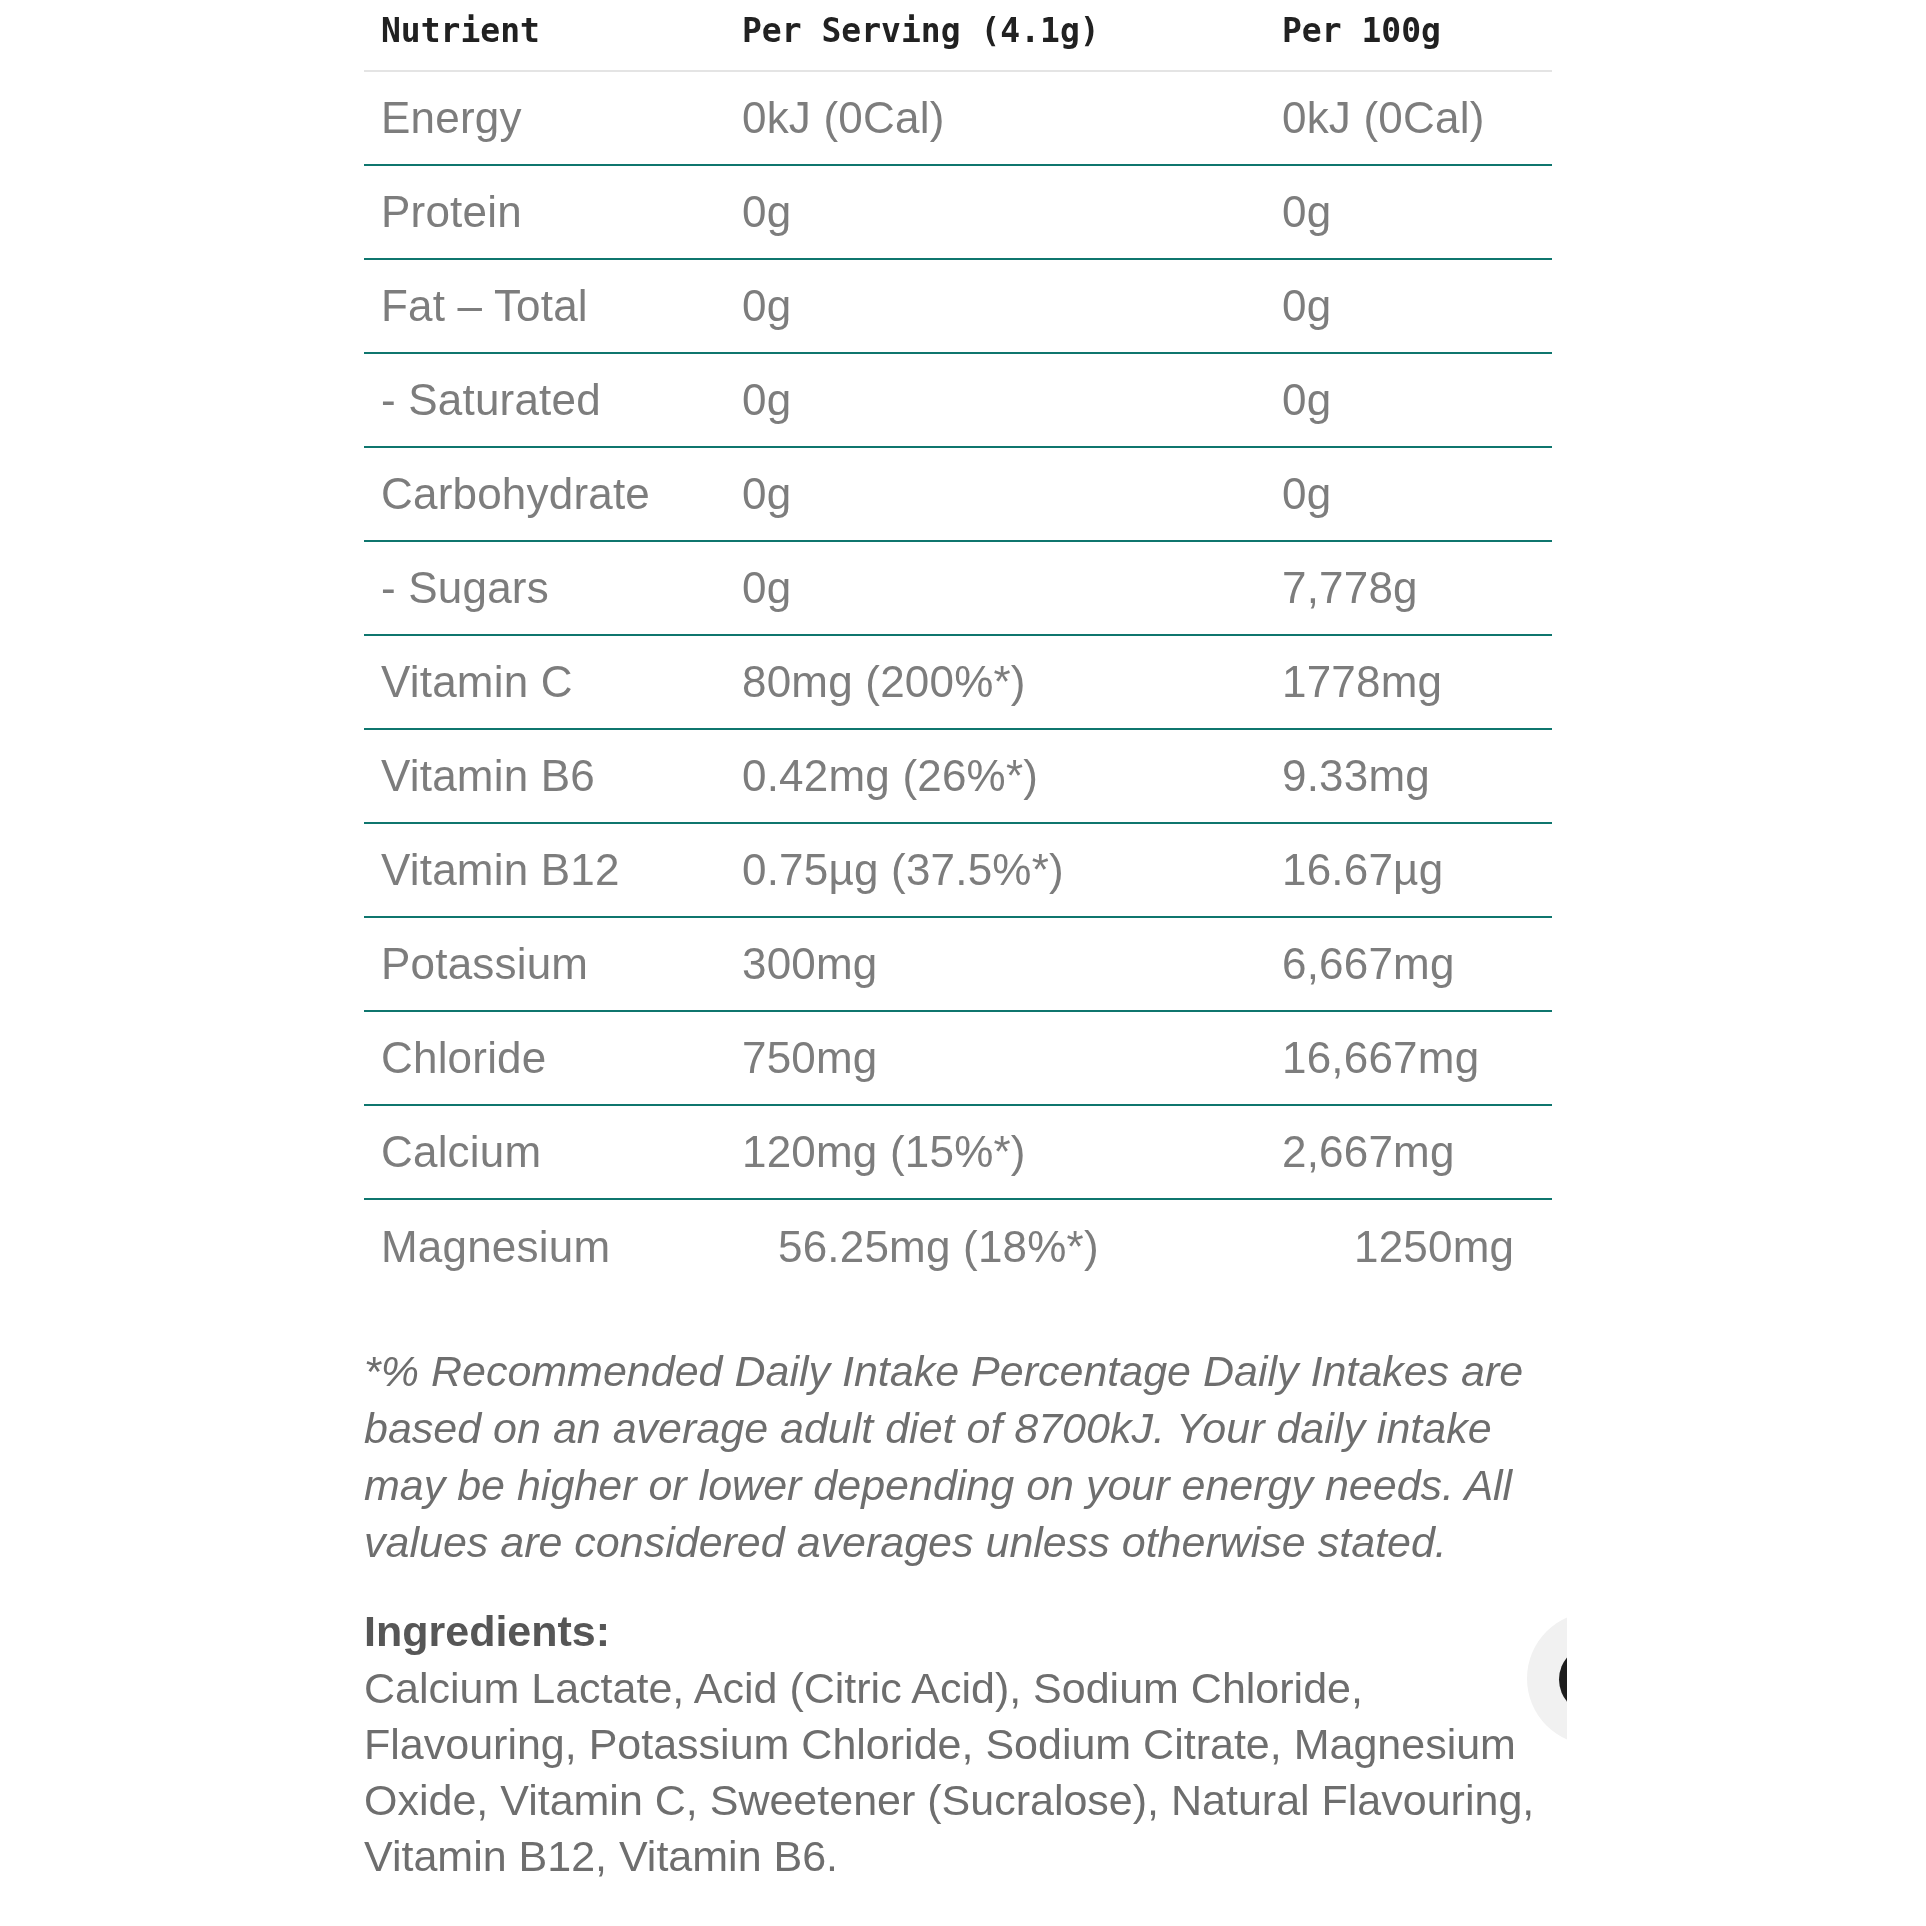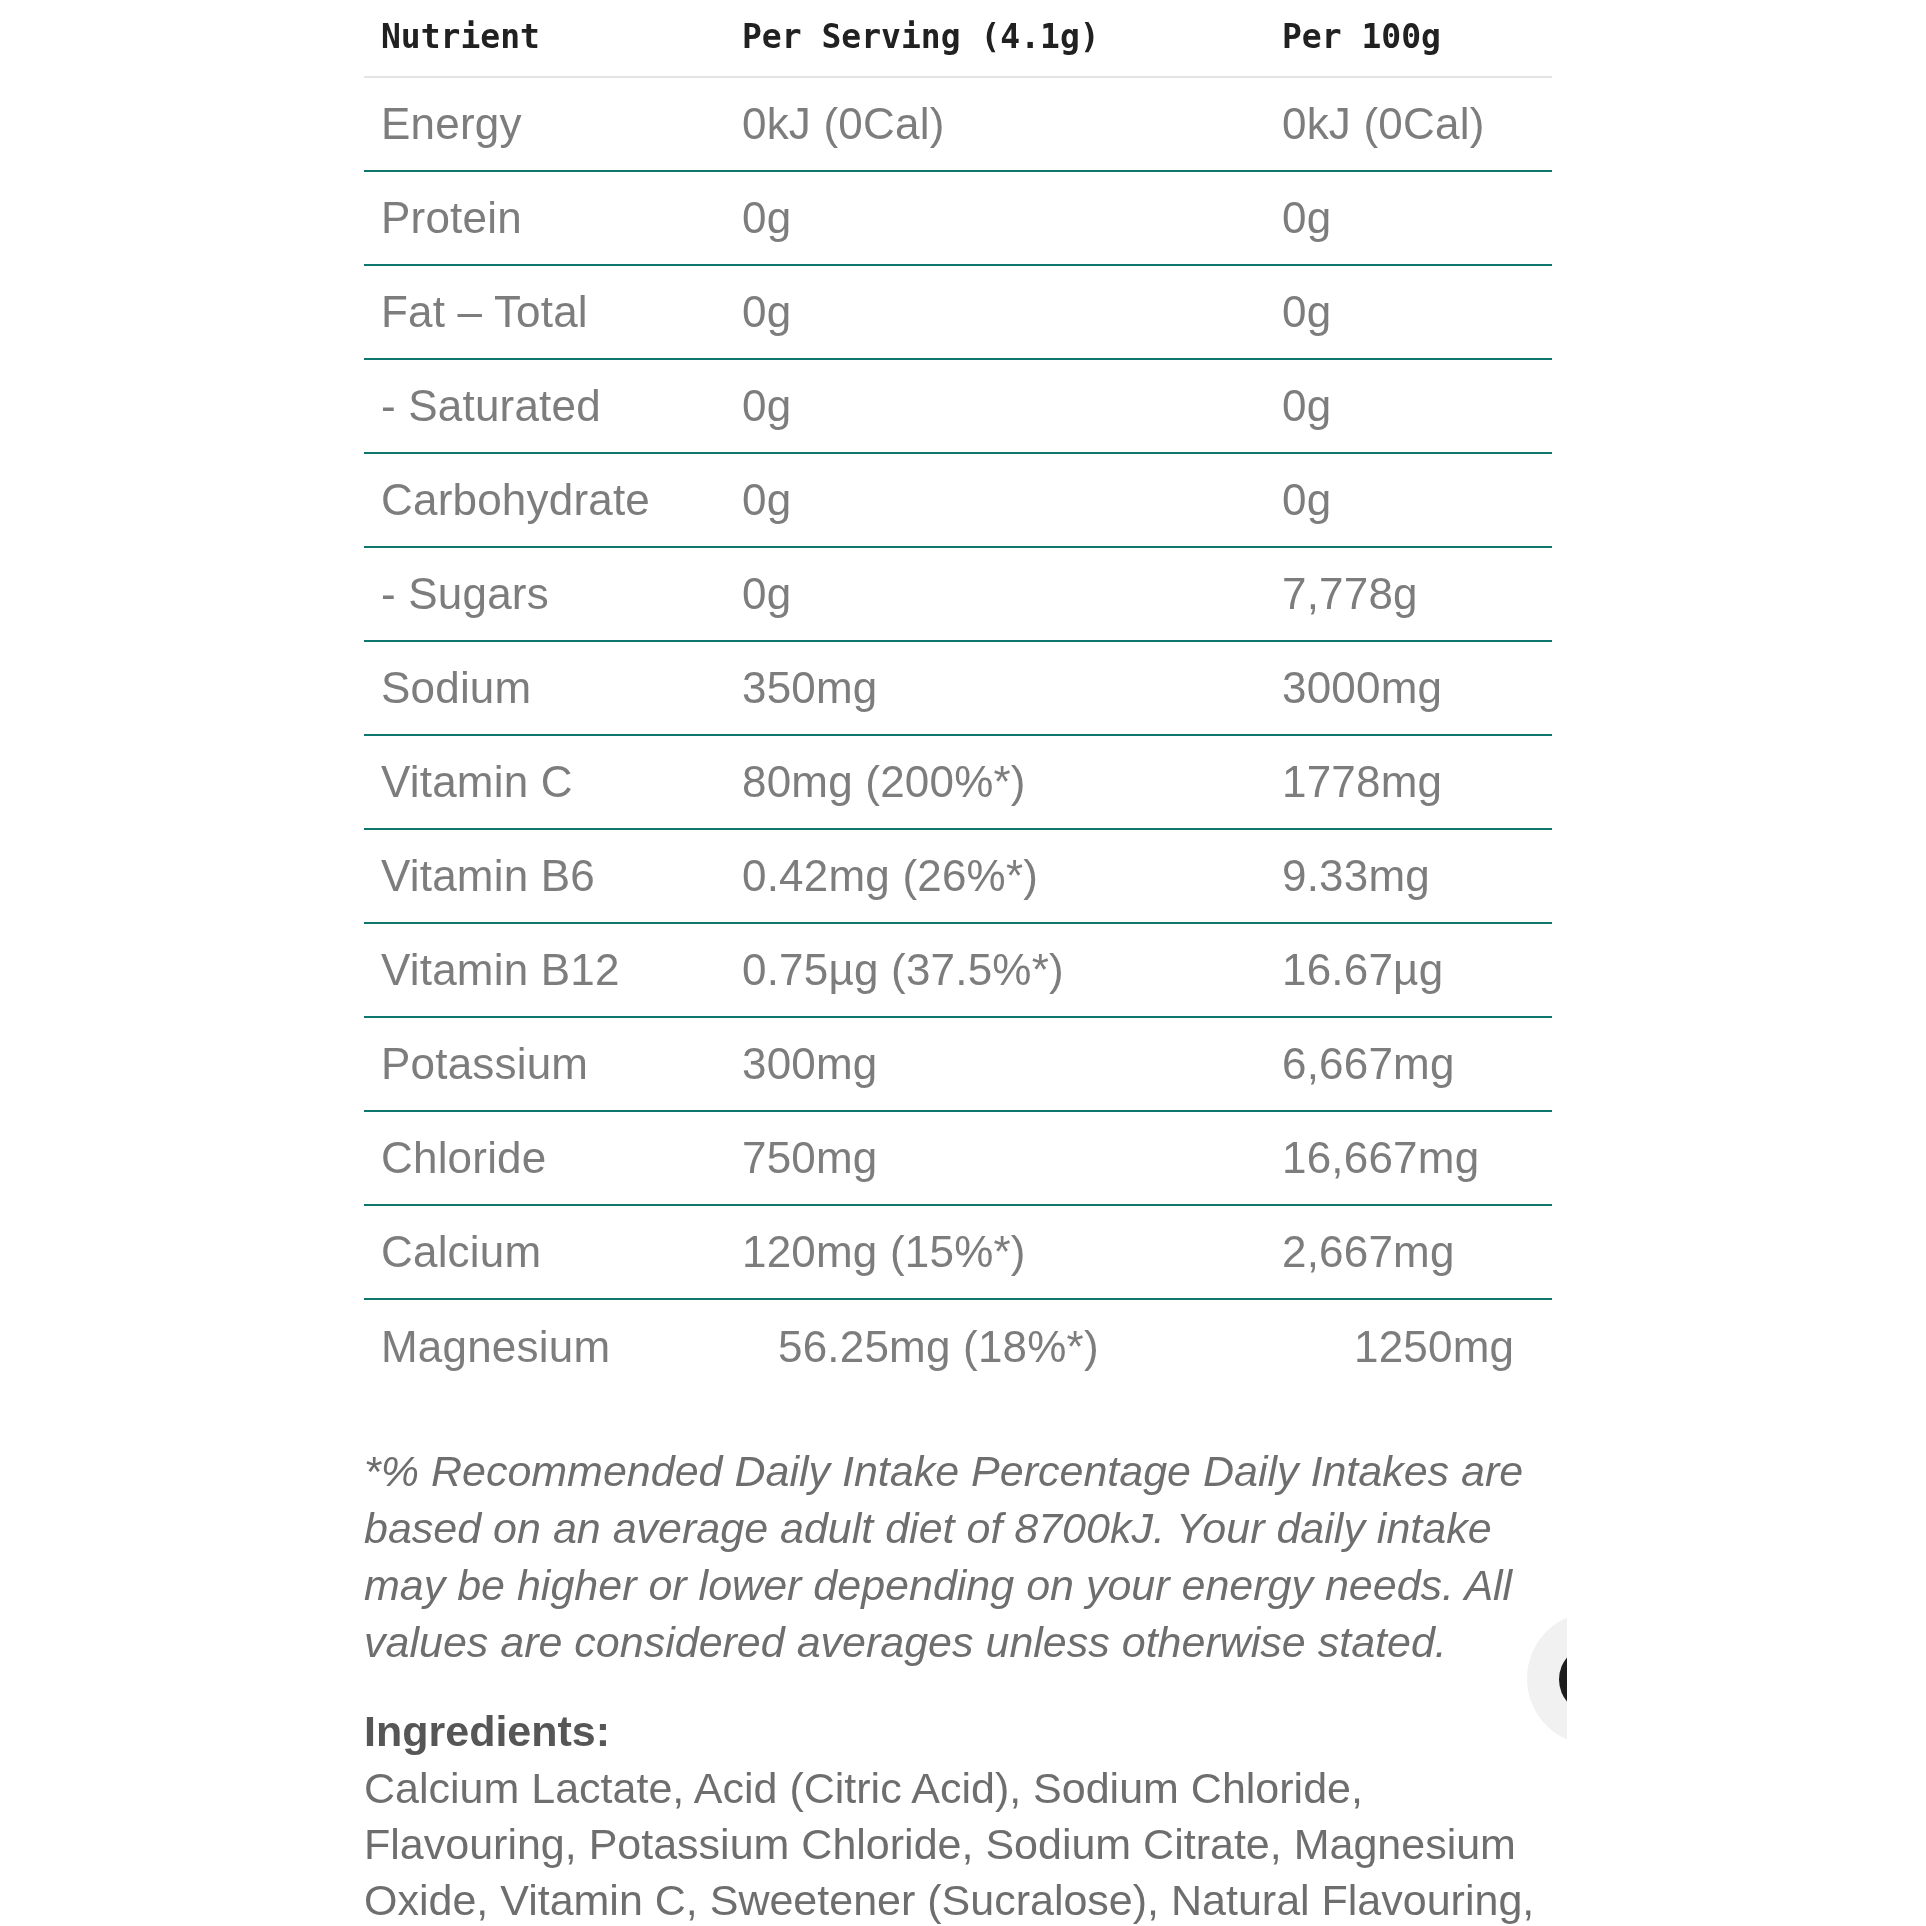--- a/index.html
+++ b/index.html
@@ -17,21 +17,21 @@
     height: 1927px;
     background: #ffffff;
   }
   .panel {
     position: absolute;
     left: 364px;
     top: 0;
     width: 1188px;
   }
   
-  .nutri-table { width: 100%; margin-top: 6px; }
+  .nutri-table { width: 100%; }
   .t-row {
     box-sizing: border-box;
     display: grid;
     grid-template-columns: 361px 540px 1fr;
     align-items: center;
     padding-left: 17px;
     height: 94px;
     border-bottom: 2px solid #0f766e;
     font-size: 44px;
     color: #7d7d7d;
@@ -143,25 +143,20 @@
         <span>Carbohydrate</span>
         <span>0g</span>
         <span>0g</span>
       </div>
       <div class="t-row">
         <span>- Sugars</span>
         <span>0g</span>
         <span>7,778g</span>
       </div>
       <div class="t-row">
-        <span>Sodium</span>
-        <span>350mg</span>
-        <span>3000mg</span>
-      </div>
-      <div class="t-row">
         <span>Vitamin C</span>
         <span>80mg (200%*)</span>
         <span>1778mg</span>
       </div>
       <div class="t-row">
         <span>Vitamin B6</span>
         <span>0.42mg (26%*)</span>
         <span>9.33mg</span>
       </div>
       <div class="t-row">

